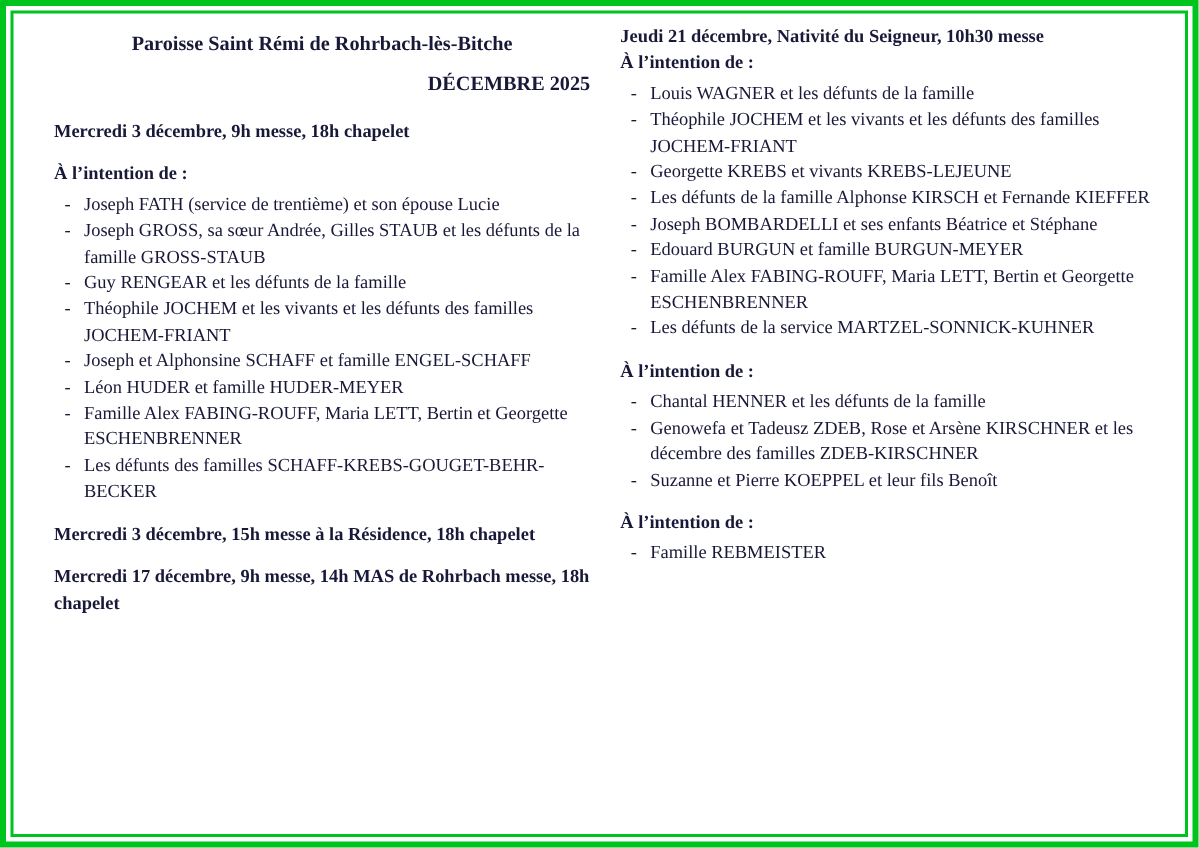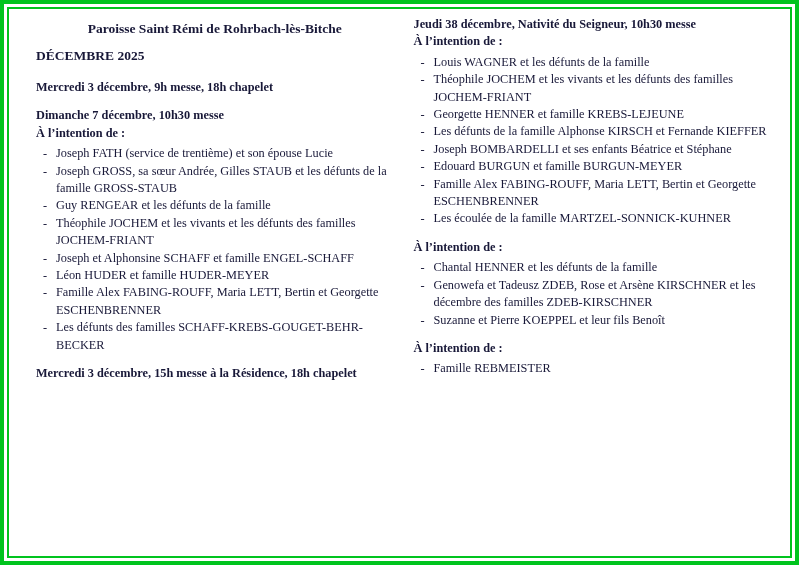--- a/index.html
+++ b/index.html
@@ -31,21 +31,21 @@
     flex: 1 1 0;
     font-size: 12.3px;
     line-height: 17.4px;
   }
   .doc-title {
     text-align: center; font-weight: bold;
     font-size: 13.5px; line-height: 18px;
     margin: 4px 0 9px;
   }
   .doc-month {
-    text-align: left; font-weight: bold;
+    text-align: right; font-weight: bold;
     font-size: 13.5px; line-height: 18px;
     margin: 0 0 14px;
   }
   .heading-block { font-weight: bold; margin-top: 11px; }
   .blocks > .heading-block:first-child { margin-top: 0; }
   .intention-list { margin-top: 3px; }
   .intention-item { display: flex; }
   .dash { flex: 0 0 20px; padding-left: 7px; }
   .item-text { flex: 1 1 auto; }
 </style>
@@ -56,21 +56,20 @@
   <div class="frame-inner"></div>
   <div class="content">
     <div class="column">
       <div class="doc-title">Paroisse Saint Rémi de Rohrbach-lès-Bitche</div>
       <div class="doc-month">DÉCEMBRE 2025</div>
       <div class="blocks">
           <div class="heading-block">
             <div class="heading-line">Mercredi 3 décembre, 9h messe, 18h chapelet</div>
           </div>
           <div class="heading-block">
-            <div class="heading-line">Dimanche 7 décembre, 10h30 messe</div>
             <div class="heading-line">À l’intention de :</div>
           </div>
           <div class="intention-list">
             <div class="intention-item">
               <span class="dash">-</span>
               <span class="item-text">Joseph FATH (service de trentième) et son épouse Lucie</span>
             </div>
             <div class="intention-item">
               <span class="dash">-</span>
               <span class="item-text">Joseph GROSS, sa sœur Andrée, Gilles STAUB et les défunts de la famille GROSS-STAUB</span>
@@ -96,60 +95,63 @@
               <span class="item-text">Famille Alex FABING-ROUFF, Maria LETT, Bertin et Georgette ESCHENBRENNER</span>
             </div>
             <div class="intention-item">
               <span class="dash">-</span>
               <span class="item-text">Les défunts des familles SCHAFF-KREBS-GOUGET-BEHR-BECKER</span>
             </div>
           </div>
           <div class="heading-block">
             <div class="heading-line">Mercredi 3 décembre, 15h messe à la Résidence, 18h chapelet</div>
           </div>
+          <div class="heading-block">
+            <div class="heading-line">Mercredi 17 décembre, 9h messe, 14h MAS de Rohrbach messe, 18h chapelet</div>
+          </div>
         </div>
     </div>
     <div class="column">
       <div class="blocks">
           <div class="heading-block">
-            <div class="heading-line">Jeudi 38 décembre, Nativité du Seigneur, 10h30 messe</div>
+            <div class="heading-line">Jeudi 21 décembre, Nativité du Seigneur, 10h30 messe</div>
             <div class="heading-line">À l’intention de :</div>
           </div>
           <div class="intention-list">
             <div class="intention-item">
               <span class="dash">-</span>
               <span class="item-text">Louis WAGNER et les défunts de la famille</span>
             </div>
             <div class="intention-item">
               <span class="dash">-</span>
               <span class="item-text">Théophile JOCHEM et les vivants et les défunts des familles JOCHEM-FRIANT</span>
             </div>
             <div class="intention-item">
               <span class="dash">-</span>
-              <span class="item-text">Georgette HENNER et famille KREBS-LEJEUNE</span>
+              <span class="item-text">Georgette KREBS et vivants KREBS-LEJEUNE</span>
             </div>
             <div class="intention-item">
               <span class="dash">-</span>
               <span class="item-text">Les défunts de la famille Alphonse KIRSCH et Fernande KIEFFER</span>
             </div>
             <div class="intention-item">
               <span class="dash">-</span>
               <span class="item-text">Joseph BOMBARDELLI et ses enfants Béatrice et Stéphane</span>
             </div>
             <div class="intention-item">
               <span class="dash">-</span>
               <span class="item-text">Edouard BURGUN et famille BURGUN-MEYER</span>
             </div>
             <div class="intention-item">
               <span class="dash">-</span>
               <span class="item-text">Famille Alex FABING-ROUFF, Maria LETT, Bertin et Georgette ESCHENBRENNER</span>
             </div>
             <div class="intention-item">
               <span class="dash">-</span>
-              <span class="item-text">Les écoulée de la famille MARTZEL-SONNICK-KUHNER</span>
+              <span class="item-text">Les défunts de la service MARTZEL-SONNICK-KUHNER</span>
             </div>
           </div>
           <div class="heading-block">
             <div class="heading-line">À l’intention de :</div>
           </div>
           <div class="intention-list">
             <div class="intention-item">
               <span class="dash">-</span>
               <span class="item-text">Chantal HENNER et les défunts de la famille</span>
             </div>

